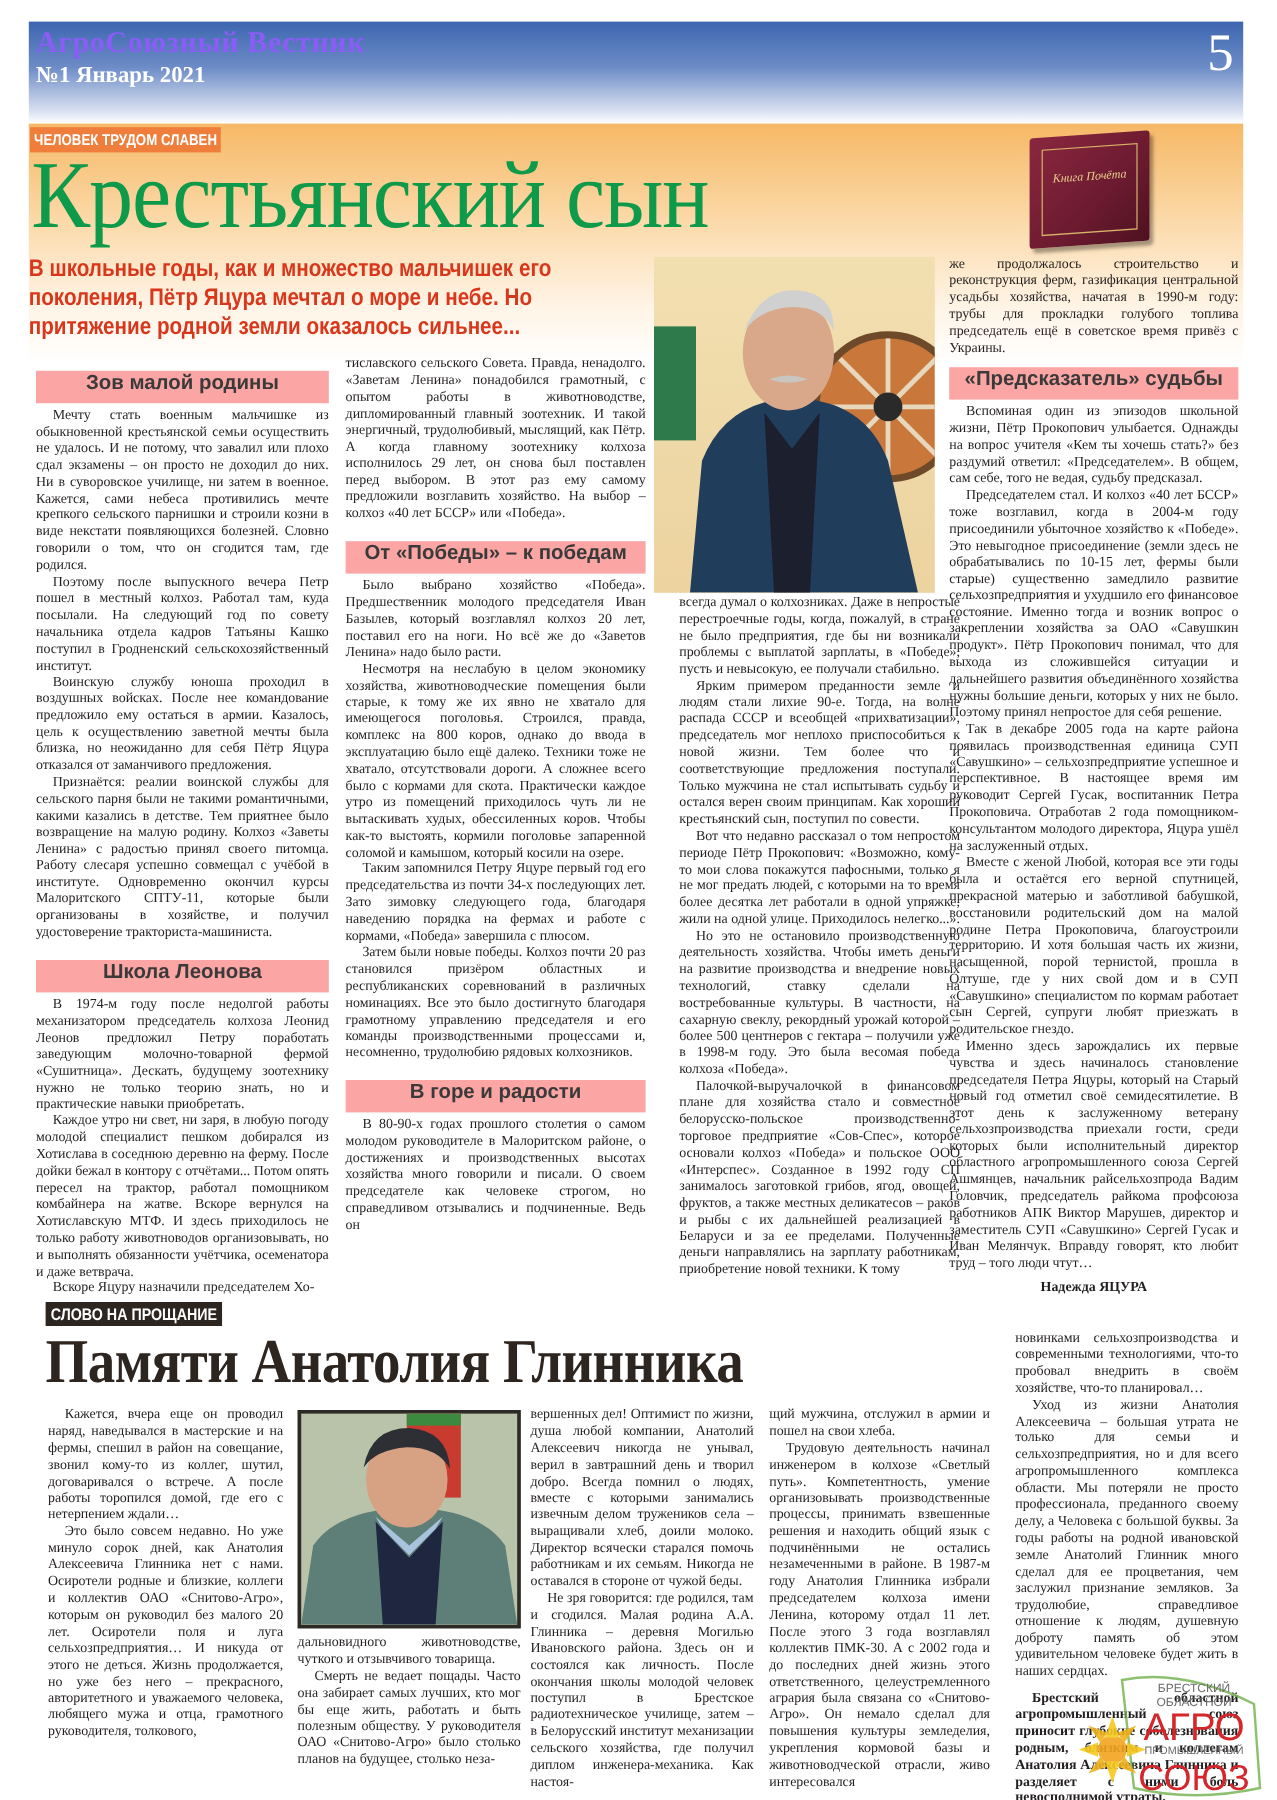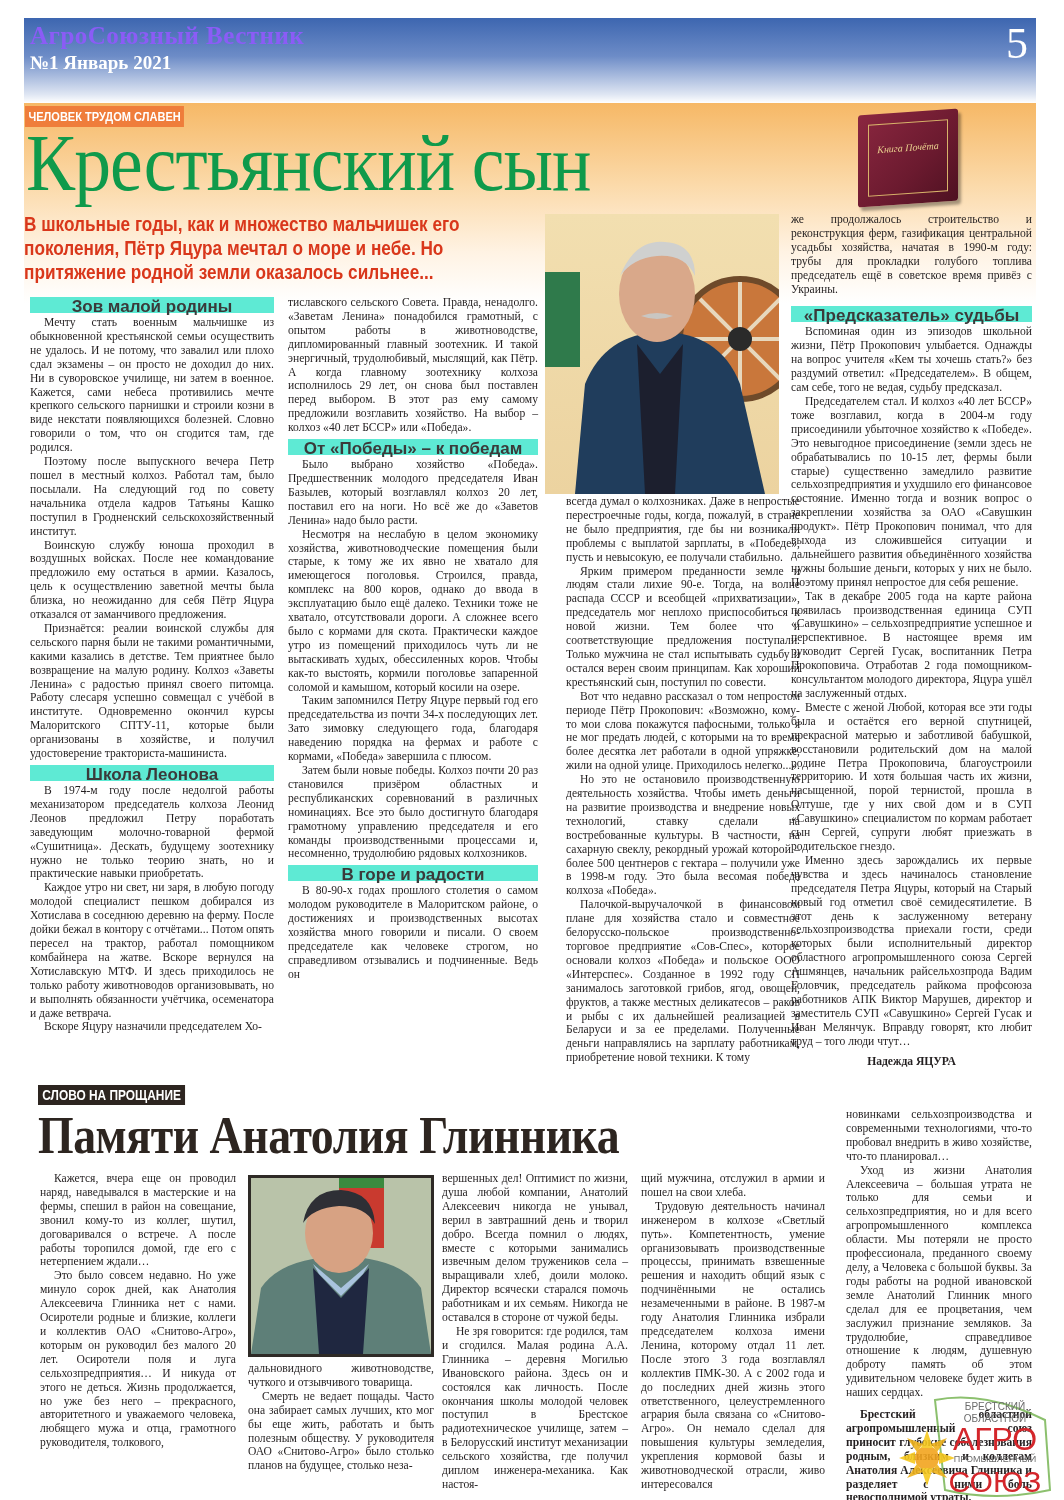--- a/index.html
+++ b/index.html
@@ -10,21 +10,21 @@
   .page-num{position:absolute;right:36px;top:18px;font-size:44px;color:#fff;font-family:"Liberation Serif",serif;}
   .warm{position:absolute;left:24px;top:103px;width:1012px;height:200px;background:linear-gradient(#f6b866 0%,#fbd9a8 40%,#fff3e4 75%,#ffffff 100%);}
   .rubric{position:absolute;left:25px;top:106px;background:#ef7d3b;color:#fff;font-family:"Liberation Sans",sans-serif;font-weight:bold;font-size:13px;padding:3px 4px;transform:scaleX(0.85);transform-origin:left;}
   .headline{position:absolute;left:26px;top:118px;font-family:"Liberation Serif",serif;font-size:80px;color:#0f9a4b;font-weight:normal;letter-spacing:-1px;transform:scaleX(0.92);transform-origin:left;}
   .book{position:absolute;left:858px;top:112px;width:100px;height:92px;background:linear-gradient(135deg,#8b2740,#6b1a2f 60%,#4e1121);border-radius:3px;box-shadow:3px 4px 3px rgba(0,0,0,0.35);transform:skewY(-4deg);}
   .book .inner{position:absolute;left:10px;top:10px;right:10px;bottom:10px;border:1px solid #d8b36a;}
   .book .t{position:absolute;left:0;right:0;top:30px;text-align:center;color:#e9cf8e;font-size:10px;font-style:italic;line-height:12px;}
   .lead{position:absolute;left:24px;top:212px;width:515px;font-family:"Liberation Sans",sans-serif;font-weight:bold;font-size:20px;line-height:24px;color:#d9371b;transform:scaleX(0.86);transform-origin:left;width:600px;}
   .col{position:absolute;font-size:11.6px;line-height:13.9px;text-align:justify;}
   .col p{margin:0;text-indent:14px;}
-  .sub{background:#5eead4;text-align:center;font-family:"Liberation Sans",sans-serif;font-weight:bold;color:#3a3a3a;font-size:17px;height:16px;line-height:20px;margin:4px 0 3px 0;}
+  .sub{background:#fca5a5;text-align:center;font-family:"Liberation Sans",sans-serif;font-weight:bold;color:#3a3a3a;font-size:17px;height:27px;line-height:20px;margin:16px 0 3px 0;}
   .photo1{position:absolute;left:545px;top:214px;width:234px;height:280px;background:linear-gradient(180deg,#f2dfb0 0%,#ecd3a0 100%);overflow:hidden;}
   .photo2{position:absolute;left:248px;top:1175px;width:180px;height:176px;border:3px solid #2e2a26;background:#b9c3a9;overflow:hidden;}
   .rubric2{position:absolute;left:38px;top:1085px;background:#2d2520;color:#fff;font-family:"Liberation Sans",sans-serif;font-weight:bold;font-size:14px;padding:2px 5px;transform:scaleX(0.85);transform-origin:left;}
   .headline2{position:absolute;left:38px;top:1106px;font-family:"Liberation Serif",serif;font-weight:bold;font-size:52px;color:#2d2520;transform:scaleX(0.88);transform-origin:left;letter-spacing:-0.5px;}
   .sig{text-align:center;font-weight:bold;margin-top:6px;}
   .bold-p{font-weight:bold;}
   .logo{position:absolute;left:895px;top:1390px;width:160px;height:110px;}
 </style>
 </head>
 <body>
@@ -39,21 +39,21 @@
 <div class="headline">Крестьянский сын</div>
 <div class="book">
   <div class="inner"></div>
   <div class="t">Книга Почёта</div>
 </div>
 <div class="lead">В школьные годы, как и множество мальчишек его поколения, Пётр Яцура мечтал о море и небе. Но притяжение родной земли оказалось сильнее...</div>
 
 <div class="col" style="left:30px;top:293px;width:244px;">
   <div class="sub">Зов малой родины</div>
   <p>Мечту стать военным мальчишке из обыкновенной крестьянской семьи осуществить не удалось. И не потому, что завалил или плохо сдал экзамены – он просто не доходил до них.  Ни в суворовское училище, ни затем в военное. Кажется, сами небеса противились мечте крепкого сельского парнишки и строили козни в виде некстати появляющихся болезней. Словно говорили о том, что он сгодится там, где родился.</p>
-  <p>Поэтому после выпускного вечера Петр пошел в местный  колхоз. Работал там, было посылали. На следующий год по совету начальника отдела кадров Татьяны Кашко поступил в Гродненский сельскохозяйственный институт.</p>
+  <p>Поэтому после выпускного вечера Петр пошел в местный  колхоз. Работал там, куда посылали. На следующий год по совету начальника отдела кадров Татьяны Кашко поступил в Гродненский сельскохозяйственный институт.</p>
   <p>Воинскую службу юноша проходил в воздушных войсках. После нее командование предложило ему остаться в армии. Казалось, цель к осуществлению заветной мечты была близка, но неожиданно для себя Пётр Яцура отказался от заманчивого предложения.</p>
   <p>Признаётся: реалии воинской службы для сельского парня были не такими романтичными, какими казались в детстве. Тем приятнее было возвращение на малую родину.  Колхоз «Заветы Ленина» с радостью принял своего питомца. Работу слесаря успешно совмещал с учёбой в институте. Одновременно окончил курсы Малоритского СПТУ-11, которые были организованы в хозяйстве, и получил удостоверение тракториста-машиниста.</p>
   <div class="sub">Школа Леонова</div>
   <p>В 1974-м году после недолгой работы механизатором председатель колхоза Леонид Леонов предложил Петру поработать заведующим молочно-товарной фермой «Сушитница». Дескать, будущему зоотехнику нужно не только теорию знать, но и практические навыки приобретать.</p>
   <p>Каждое утро ни свет, ни заря, в любую погоду молодой специалист пешком добирался из Хотислава в соседнюю деревню на ферму. После дойки бежал в контору с отчётами... Потом опять пересел на трактор, работал помощником комбайнера на жатве. Вскоре вернулся на Хотиславскую МТФ. И здесь приходилось не только работу животноводов организовывать, но и выполнять обязанности учётчика, осеменатора и даже ветврача.</p>
   <p>Вскоре Яцуру назначили председателем Хо-</p>
 </div>
 
 <div class="col" style="left:288px;top:296px;width:250px;">
   <p style="text-indent:0">тиславского сельского Совета. Правда, ненадолго. «Заветам Ленина» понадобился грамотный, с опытом работы в животноводстве, дипломированный главный зоотехник. И такой энергичный, трудолюбивый, мыслящий, как Пётр.  А когда главному зоотехнику колхоза исполнилось 29 лет, он снова был поставлен перед выбором. В этот раз ему самому предложили возглавить хозяйство. На выбор – колхоз «40 лет БССР» или «Победа».</p>
@@ -133,21 +133,21 @@
   <p style="text-indent:0">вершенных дел! Оптимист по жизни, душа любой компании, Анатолий Алексеевич никогда не унывал, верил в завтрашний день и творил добро. Всегда помнил о людях, вместе с которыми занимались извечным делом тружеников села – выращивали хлеб, доили молоко. Директор всячески старался помочь работникам и их семьям. Никогда не оставался в стороне от чужой беды.</p>
   <p>Не зря говорится: где родился, там и сгодился. Малая родина А.А. Глинника – деревня Могилью Ивановского района. Здесь он и состоялся как личность. После окончания школы молодой человек поступил в Брестское радиотехническое училище, затем – в Белорусский институт механизации сельского хозяйства, где получил диплом инженера-механика. Как настоя-</p>
 </div>
 
 <div class="col" style="left:641px;top:1172px;width:184px;">
   <p style="text-indent:0">щий мужчина, отслужил в армии и пошел на свои хлеба.</p>
   <p>Трудовую деятельность начинал инженером в колхозе «Светлый путь». Компетентность, умение организовывать производственные процессы, принимать взвешенные решения и находить общий язык с подчинёнными не остались незамеченными в районе. В 1987-м году Анатолия Глинника избрали председателем колхоза имени Ленина, которому отдал 11 лет. После этого 3 года возглавлял коллектив ПМК-30. А с 2002 года и до последних дней жизнь этого ответственного, целеустремленного агрария была связана со «Снитово-Агро». Он немало сделал для повышения культуры земледелия, укрепления кормовой базы и животноводческой отрасли, живо интересовался</p>
 </div>
 
 <div class="col" style="left:846px;top:1108px;width:186px;">
-  <p style="text-indent:0">новинками сельхозпроизводства и современными технологиями, что-то пробовал внедрить в живо хозяйстве, что-то планировал…</p>
+  <p style="text-indent:0">новинками сельхозпроизводства и современными технологиями, что-то пробовал внедрить в своём хозяйстве, что-то планировал…</p>
   <p>Уход из жизни Анатолия Алексеевича – большая утрата не только для семьи и сельхозпредприятия, но и для всего агропромышленного комплекса области. Мы потеряли не просто профессионала, преданного своему делу, а Человека с большой буквы. За годы работы на родной ивановской земле Анатолий Глинник много сделал для ее процветания, чем заслужил признание земляков. За трудолюбие, справедливое отношение к людям, душевную доброту память об этом удивительном человеке будет жить в наших сердцах.</p>
   <p class="bold-p" style="margin-top:8px">Брестский областной агропромышленный союз приносит глубокие соболезнования родным, близким и коллегам Анатолия Алексеевича Глинника и разделяет с ними боль невосполнимой утраты.</p>
 </div>
 
 <div class="logo">
   <svg width="160" height="110" viewBox="0 0 160 110">
     <path d="M40 10 Q90 0 150 30 L155 100 Q100 112 50 100 Z" fill="none" stroke="#6fb04a" stroke-width="2" opacity="0.8"></path>
     <g opacity="0.9">
       <circle cx="32" cy="68" r="12" fill="#f2a51f"></circle>
       <polygon points="32,40 38,58 26,58" fill="#f7c91f"></polygon>

